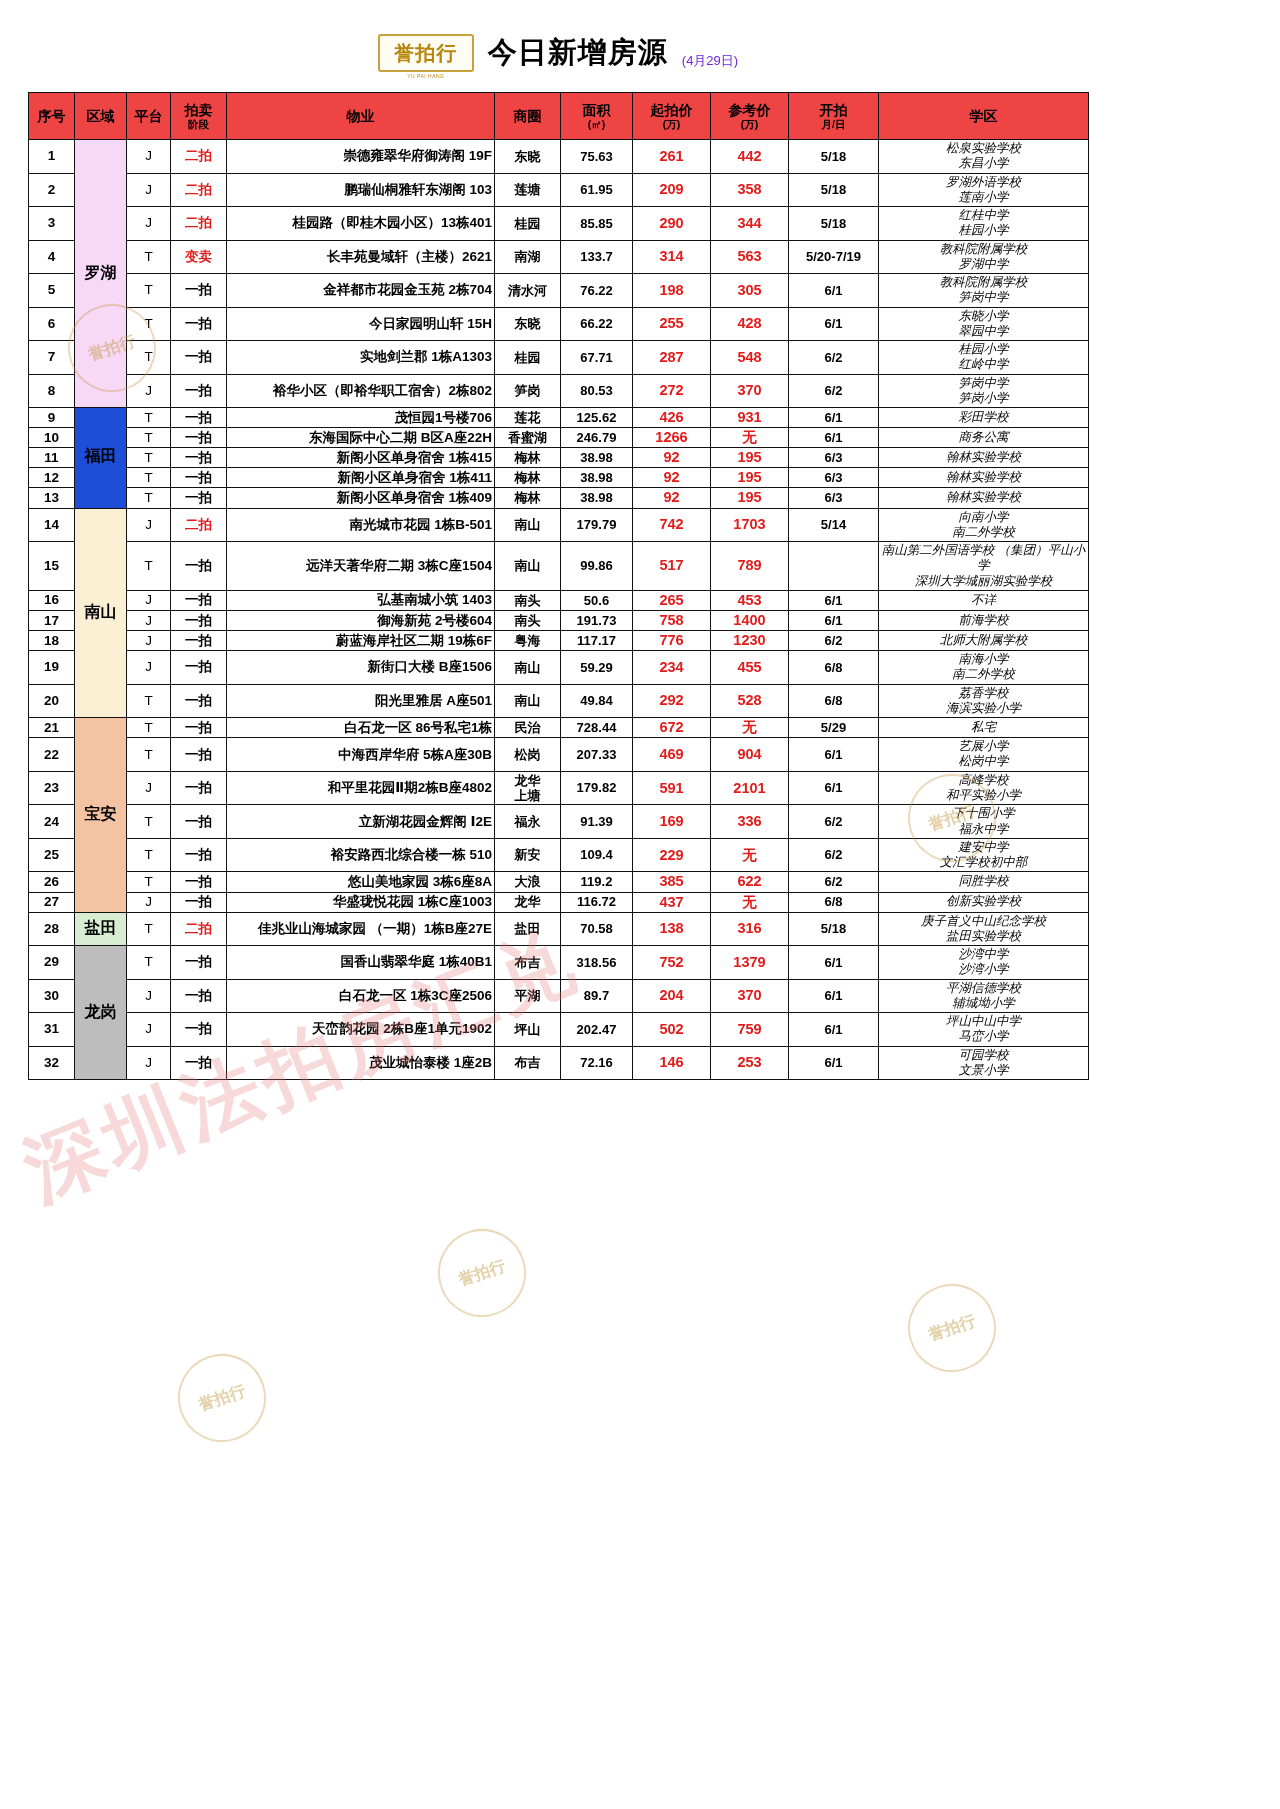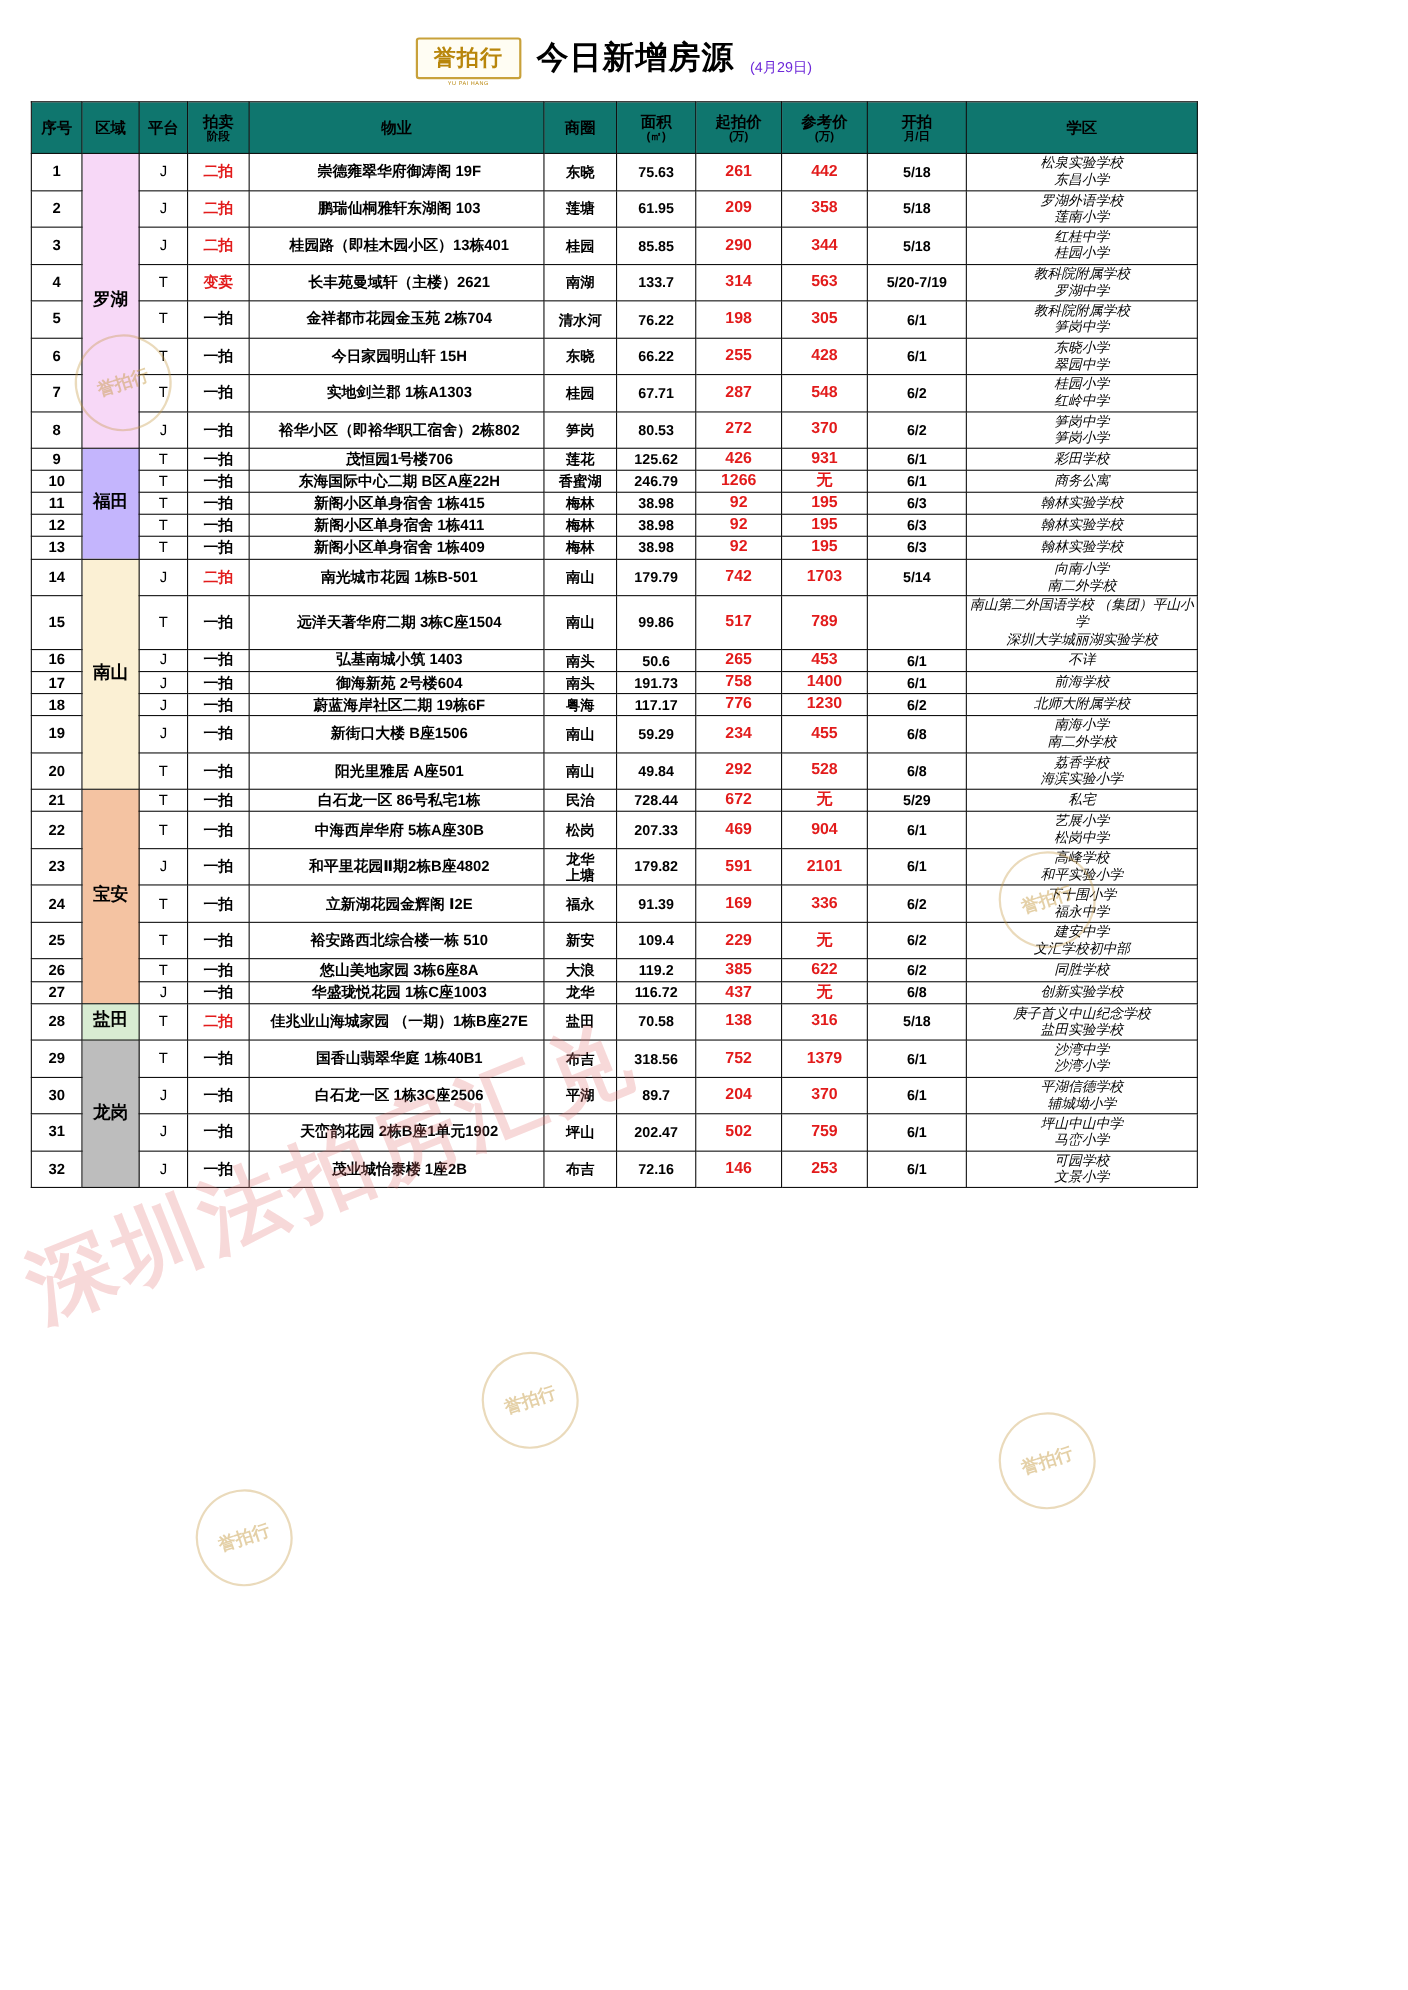--- a/index.html
+++ b/index.html
@@ -57,45 +57,45 @@
   }
   th,td{
     border:1px solid #111;
     font-size:13.5px;
     text-align:center;
     vertical-align:middle;
     padding:1px 2px;
     line-height:1.18;
   }
   thead th{
-    background:#0f766e;
+    background:#ef4444;
     font-weight:bold;
     font-size:14px;
     height:44px;
   }
   thead th .unit{font-size:10.5px;display:block;}
   td.num{font-weight:bold;}
   td.prop{
-    text-align:center;
+    text-align:right;
     padding-left:7px;
     font-weight:bold;
     font-size:13.5px;
   }
   td.red{color:#e21b1b;font-weight:bold;font-size:14.5px;}
   td.stage{color:#000;font-weight:bold;}
   td.stage.hot{color:#e21b1b;}
   td.region{
     font-weight:bold;font-size:16px;margin-top:13px;
   }
   td.school{font-size:12.5px;line-height:1.22;font-style:italic;}
   td.biz{font-weight:bold;font-size:13px;}
   td.area,td.date{font-weight:bold;font-size:13px;}
   
   .reg-luohu{background:#f7d8f7;}
-  .reg-futian{background:#c4b5fd;font-family:Liberation Mono, monospace;}
+  .reg-futian{background:#1d4ed8;font-family:Liberation Mono, monospace;}
   .reg-nanshan{background:#fbf0d4;}
   .reg-baoan{background:#f4c3a2;}
   .reg-yantian{background:#d8ecd2;}
   .reg-longgang{background:#bdbdbd;}
   
   .wm{
     position:absolute;
     pointer-events:none;
     color:rgba(228,120,120,.28);
     font-weight:bold;

